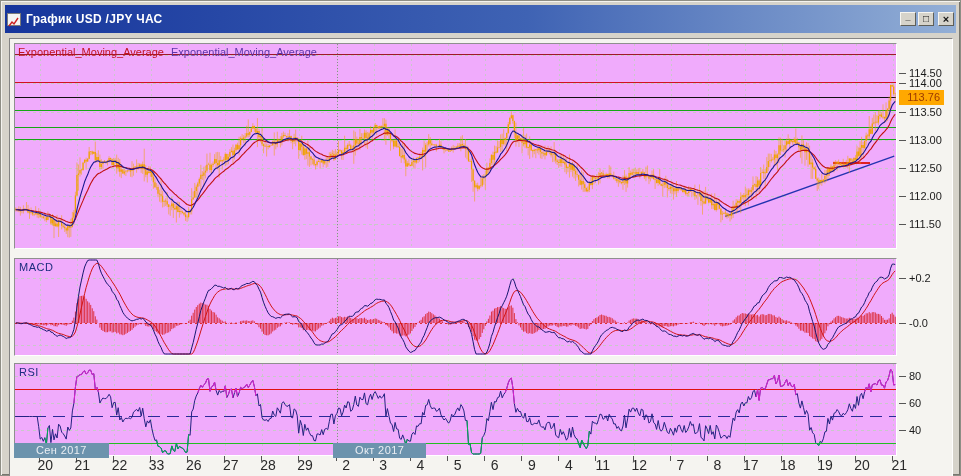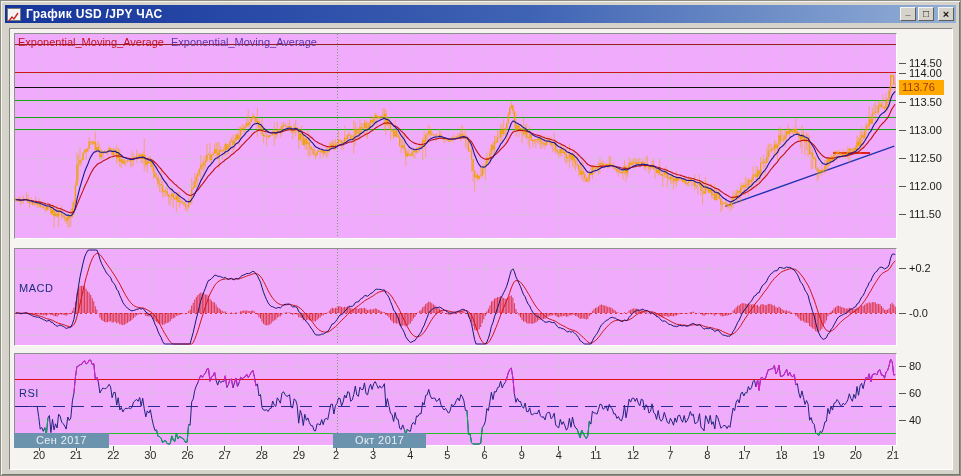--- a/index.html
+++ b/index.html
@@ -4,21 +4,21 @@
 <style>
   html,body{margin:0;padding:0;background:#fff;}
   *{box-sizing:border-box;}
   body{font-family:"Liberation Sans",sans-serif;}
 
   .win{position:relative;width:961px;height:476px;background:#d6d3ca;
        border:1px solid #8e8e85;
        box-shadow:inset 1px 1px 0 #f4f3ef, inset -1px -1px 0 #76766e;
        padding:4px 4px 0 4px;}
 
-  .titlebar{height:18px;display:flex;align-items:center;
+  .titlebar{height:28px;display:flex;align-items:center;
        background:linear-gradient(90deg,#16359c 0%,#3f63b4 55%,#93afd6 100%);
        padding:0 2px;}
   .title-icon{width:14px;height:13px;background:#f4f4f4;border:1px solid #7a7a7a;
        margin-right:5px;flex:0 0 auto;position:relative;}
   .title-text{color:#ffffff;font-size:12px;font-weight:bold;letter-spacing:.3px;
        white-space:nowrap;flex:1 1 auto;}
   .tbtns{display:flex;gap:2px;align-items:center;}
   .tbtn{width:16px;height:14px;background:#d6d3ca;border:1px solid;
        border-color:#f6f5f1 #5f5f58 #5f5f58 #f6f5f1;
        font-size:9px;font-weight:bold;color:#111;line-height:10px;
@@ -31,34 +31,34 @@
        overflow:hidden;}
 
   .panel{position:absolute;left:4px;width:883px;background:#f0abfc;
        border:1px solid;border-color:#8f8f8f #ffffff #ffffff #8f8f8f;}
   #main-panel{top:4px;height:206px;}
   #macd-panel{top:219px;height:98px;}
   #rsi-panel{top:324px;height:93px;}
   .panel svg{display:block;}
 
   .pane-label{position:absolute;left:4px;top:2px;font-size:11px;color:#1c2d7e;
-       letter-spacing:.5px;z-index:3;margin-top:31px;}
+       letter-spacing:.5px;z-index:3;}
   .ema-labels{position:absolute;left:3px;top:2px;z-index:3;font-size:11px;white-space:nowrap;}
   .ema-labels span{margin-right:7px;}
 
   .scale{position:absolute;left:889px;top:0;width:54px;height:440px;}
   .scale-item{position:absolute;left:0;height:13px;line-height:13px;font-size:11px;
        color:#1a1a1a;padding-left:10px;white-space:nowrap;}
   .scale-item::before{content:"";position:absolute;left:0;top:6px;width:7px;height:1px;background:#555;}
   .price-tag{position:absolute;left:0;height:15px;line-height:15px;font-size:11px;
        padding:0 4px 0 3px;min-width:45px;z-index:4;}
 
   .month-badge{position:absolute;height:15px;line-height:14px;font-size:11px;
        background:#6c93ad;color:#eaeef3;padding:0 22px;z-index:5;letter-spacing:.4px;}
-  .date-label{position:absolute;width:28px;text-align:center;font-size:11px;color:#2a2a2a;
+  .date-label{position:absolute;width:28px;text-align:right;font-size:14px;color:#2a2a2a;
        top:420px;height:13px;line-height:13px;}
   #axis-ticks{position:absolute;left:4px;top:417px;}
 </style>
 </head>
 <body>
 
 <div class="win">
   <div class="titlebar">
     <div class="title-icon">
       <svg width="12" height="11" viewBox="0 0 12 11">
@@ -238,21 +238,21 @@
             <polyline points="389.3,75.3 390.8,80.7 392.3,75.1" fill="none" stroke="#00b050" stroke-width="1" stroke-linejoin="round"></polyline>
             <polyline points="452.0,56.5 453.5,80.4 455.0,79.6 456.6,88.8 458.1,90.0 459.6,90.0 461.1,90.0 462.7,90.0 464.2,90.0 465.7,89.3 467.3,73.7" fill="none" stroke="#00b050" stroke-width="1" stroke-linejoin="round"></polyline>
             <polyline points="562.1,74.9 563.6,79.5 565.2,83.7 566.7,76.0" fill="none" stroke="#00b050" stroke-width="1" stroke-linejoin="round"></polyline>
             <polyline points="566.7,76.0 568.2,79.0 569.7,82.2 571.3,84.7 572.8,81.6 574.3,67.1" fill="none" stroke="#00b050" stroke-width="1" stroke-linejoin="round"></polyline>
             <polyline points="800.7,78.8 802.2,80.1 803.8,81.4 805.3,77.3" fill="none" stroke="#00b050" stroke-width="1" stroke-linejoin="round"></polyline>
           </g>
         </svg>
     </div>
 
     <div class="scale" id="scale-col">
-      <div class="price-tag" id="price-tag" style="top: 50.936px; background: rgb(255, 168, 0); color: rgb(156, 58, 0);">113.76</div>
+      <div class="price-tag" id="price-tag" style="top: 50.936px; background: rgb(255, 168, 0); color: rgb(156, 58, 0); text-align: right;">113.76</div>
     <div class="scale-item" style="top: 10.2px; margin-top: 18px;">114.50</div>
         <div class="scale-item" style="top: 38.4px;">114.00</div>
         <div class="scale-item" style="top: 66.6px;">113.50</div>
         <div class="scale-item" style="top: 94.8px;">113.00</div>
         <div class="scale-item" style="top: 123px;">112.50</div>
         <div class="scale-item" style="top: 151.2px;">112.00</div>
         <div class="scale-item" style="top: 179.4px;">111.50</div>
         <div class="scale-item" style="top: 233px;">+0.2</div>
         <div class="scale-item" style="top: 277.5px;">-0.0</div>
         <div class="scale-item" style="top: 330.5px;">80</div>
@@ -285,21 +285,21 @@
         <line x1="804.73" y1="0" x2="804.73" y2="5" stroke="#555" stroke-width="1" shape-rendering="crispEdges"></line>
         <line x1="841.86" y1="0" x2="841.86" y2="5" stroke="#555" stroke-width="1" shape-rendering="crispEdges"></line>
         <line x1="878.99" y1="0" x2="878.99" y2="5" stroke="#555" stroke-width="1" shape-rendering="crispEdges"></line>
       </svg>
     <div class="month-badge" id="month-0" style="left: 4px; top: 404px; background: rgb(108, 147, 173); color: rgb(234, 238, 243);">Сен 2017</div>
     <div class="month-badge" id="month-1" style="left: 322.922px; top: 404px; background: rgb(108, 147, 173); color: rgb(234, 238, 243);">Окт 2017</div>
     <div id="date-row">
         <div class="date-label" style="left: 15px;">20</div>
         <div class="date-label" style="left: 52.13px;">21</div>
         <div class="date-label" style="left: 89.26px;">22</div>
-        <div class="date-label" style="left: 126.39px;">30</div>
+        <div class="date-label" style="left: 126.39px;">33</div>
         <div class="date-label" style="left: 163.52px;">26</div>
         <div class="date-label" style="left: 200.65px;">27</div>
         <div class="date-label" style="left: 237.78px;">28</div>
         <div class="date-label" style="left: 274.91px;">29</div>
         <div class="date-label" style="left: 312.04px;">2</div>
         <div class="date-label" style="left: 349.17px;">3</div>
         <div class="date-label" style="left: 386.3px;">4</div>
         <div class="date-label" style="left: 423.43px;">5</div>
         <div class="date-label" style="left: 460.56px;">6</div>
         <div class="date-label" style="left: 497.69px;">9</div>

